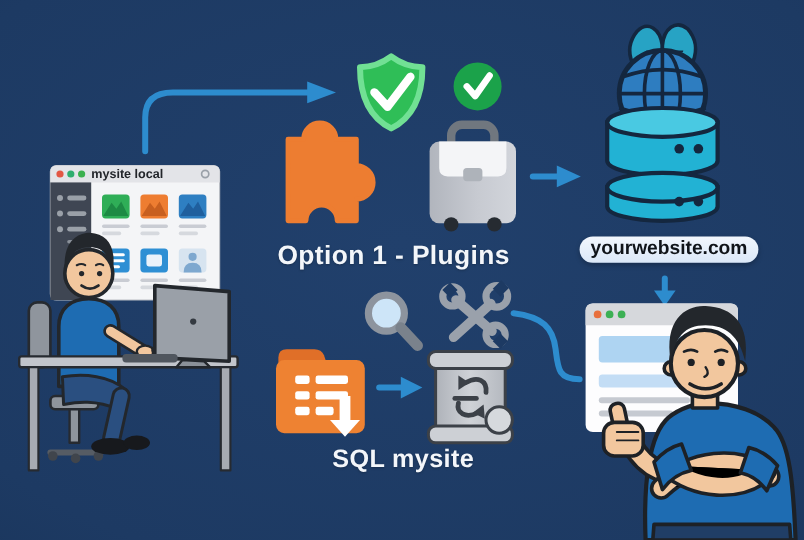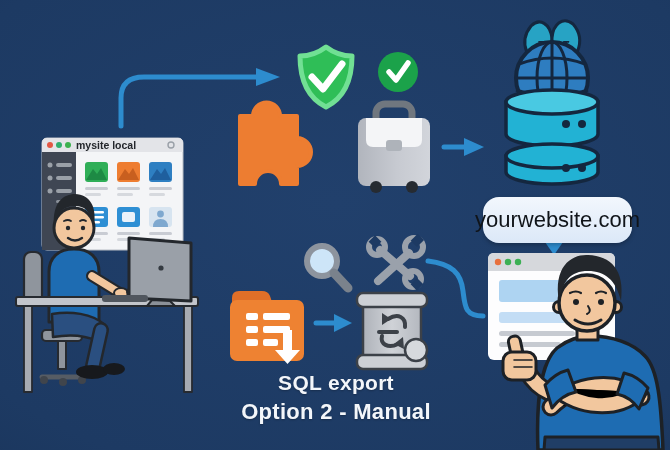--- a/index.html
+++ b/index.html
@@ -11,24 +11,24 @@
   .stage svg{position:absolute;left:0;top:0;}
   .lbl{
     position:absolute;color:#f3f6fa;font-weight:700;letter-spacing:.3px;
     text-align:center;font-family:"Liberation Sans",sans-serif;
     text-shadow:0 1px 2px rgba(0,0,0,.25);
   }
   #opt1-label{left:222px;top:200px;width:212px;font-size:22px;}
   #sql-line{left:204px;top:371px;width:264px;font-size:21px;display:flex;justify-content:center;gap:20px;}
   #opt2-label{left:209px;top:399px;width:254px;font-size:22px;}
   #domain-pill{
-    position:absolute;left:483px;top:197px;width:149px;height:46px;
+    position:absolute;left:483px;top:197px;width:149px;height:22px;
     background:linear-gradient(180deg,#f2f7fd,#dbe8f8);border-radius:16px;
     display:flex;align-items:center;justify-content:center;
-    font-size:22px;font-weight:400;color:#101419;font-family:"Liberation Sans",sans-serif;
+    font-size:16px;font-weight:700;color:#101419;font-family:"Liberation Sans",sans-serif;
     box-shadow:0 2px 4px rgba(0,0,0,.25);
   }
   #local-browser-title{
     position:absolute;left:76px;top:139px;width:72px;
     font-size:10.5px;font-weight:700;color:#23262b;font-family:"Liberation Sans",sans-serif;
   }
 </style>
 </head>
 <body>
 
@@ -299,24 +299,24 @@
     <circle cx="576" cy="302" r="3" fill="#1d2126"></circle>
         <circle cx="601" cy="302" r="3" fill="#1d2126"></circle>
     <path d="M 570 293 Q 576 290 581 293 M 596 293 Q 601 290 606 293" fill="none" stroke="#1d2126" stroke-width="2.2"></path>
     <path d="M 588 306 Q 592 312 587 314" fill="none" stroke="#1d2126" stroke-width="2"></path>
     <path d="M 575 320 Q 588 328 601 320" fill="none" stroke="#1d2126" stroke-width="3"></path>
   </g>
 </svg>
 
 <div id="local-browser-title">mysite local</div>
 
+<div id="opt1-label" class="lbl">Option 1 - Plugins</div>
 
 <div id="domain-pill">
   <span>yourwebsite.com</span>
 </div>
 
 <div id="sql-line" class="lbl">
-  <span>SQL export</span>
+  <span>SQL mysite</span>
 </div>
 
-<div id="opt2-label" class="lbl">Option 2 - Manual</div>
 
 </div>
 
 </body></html>

